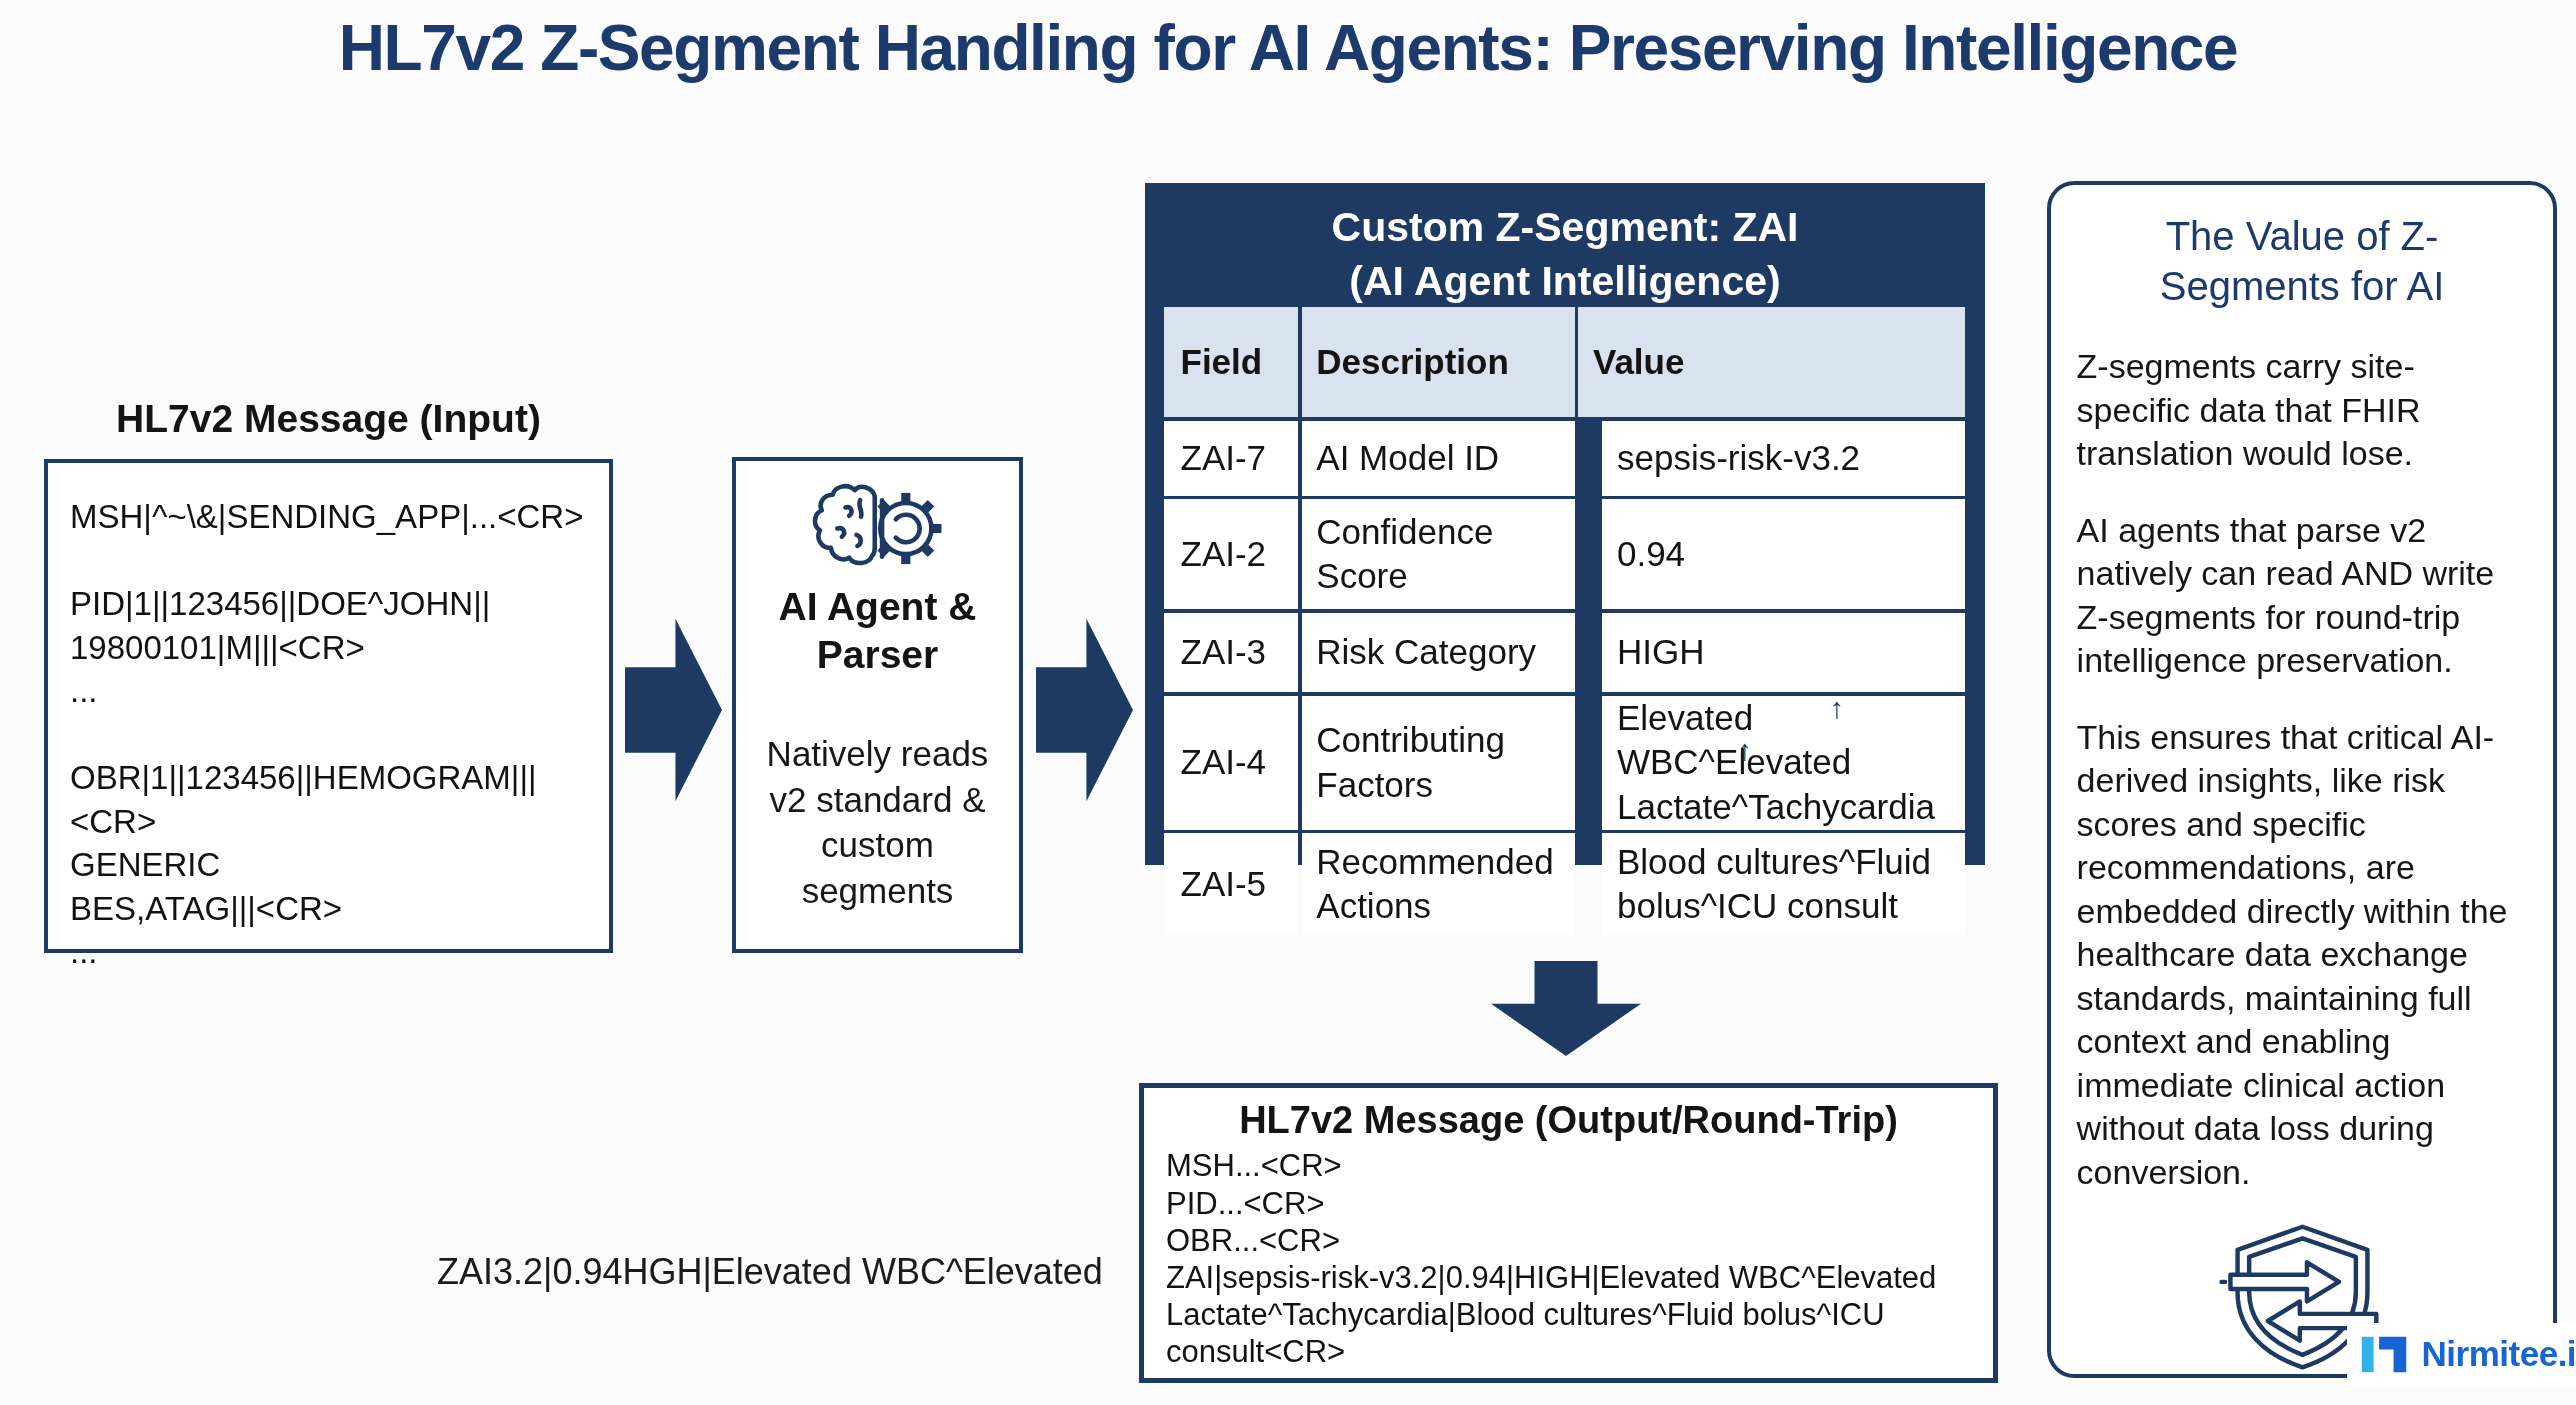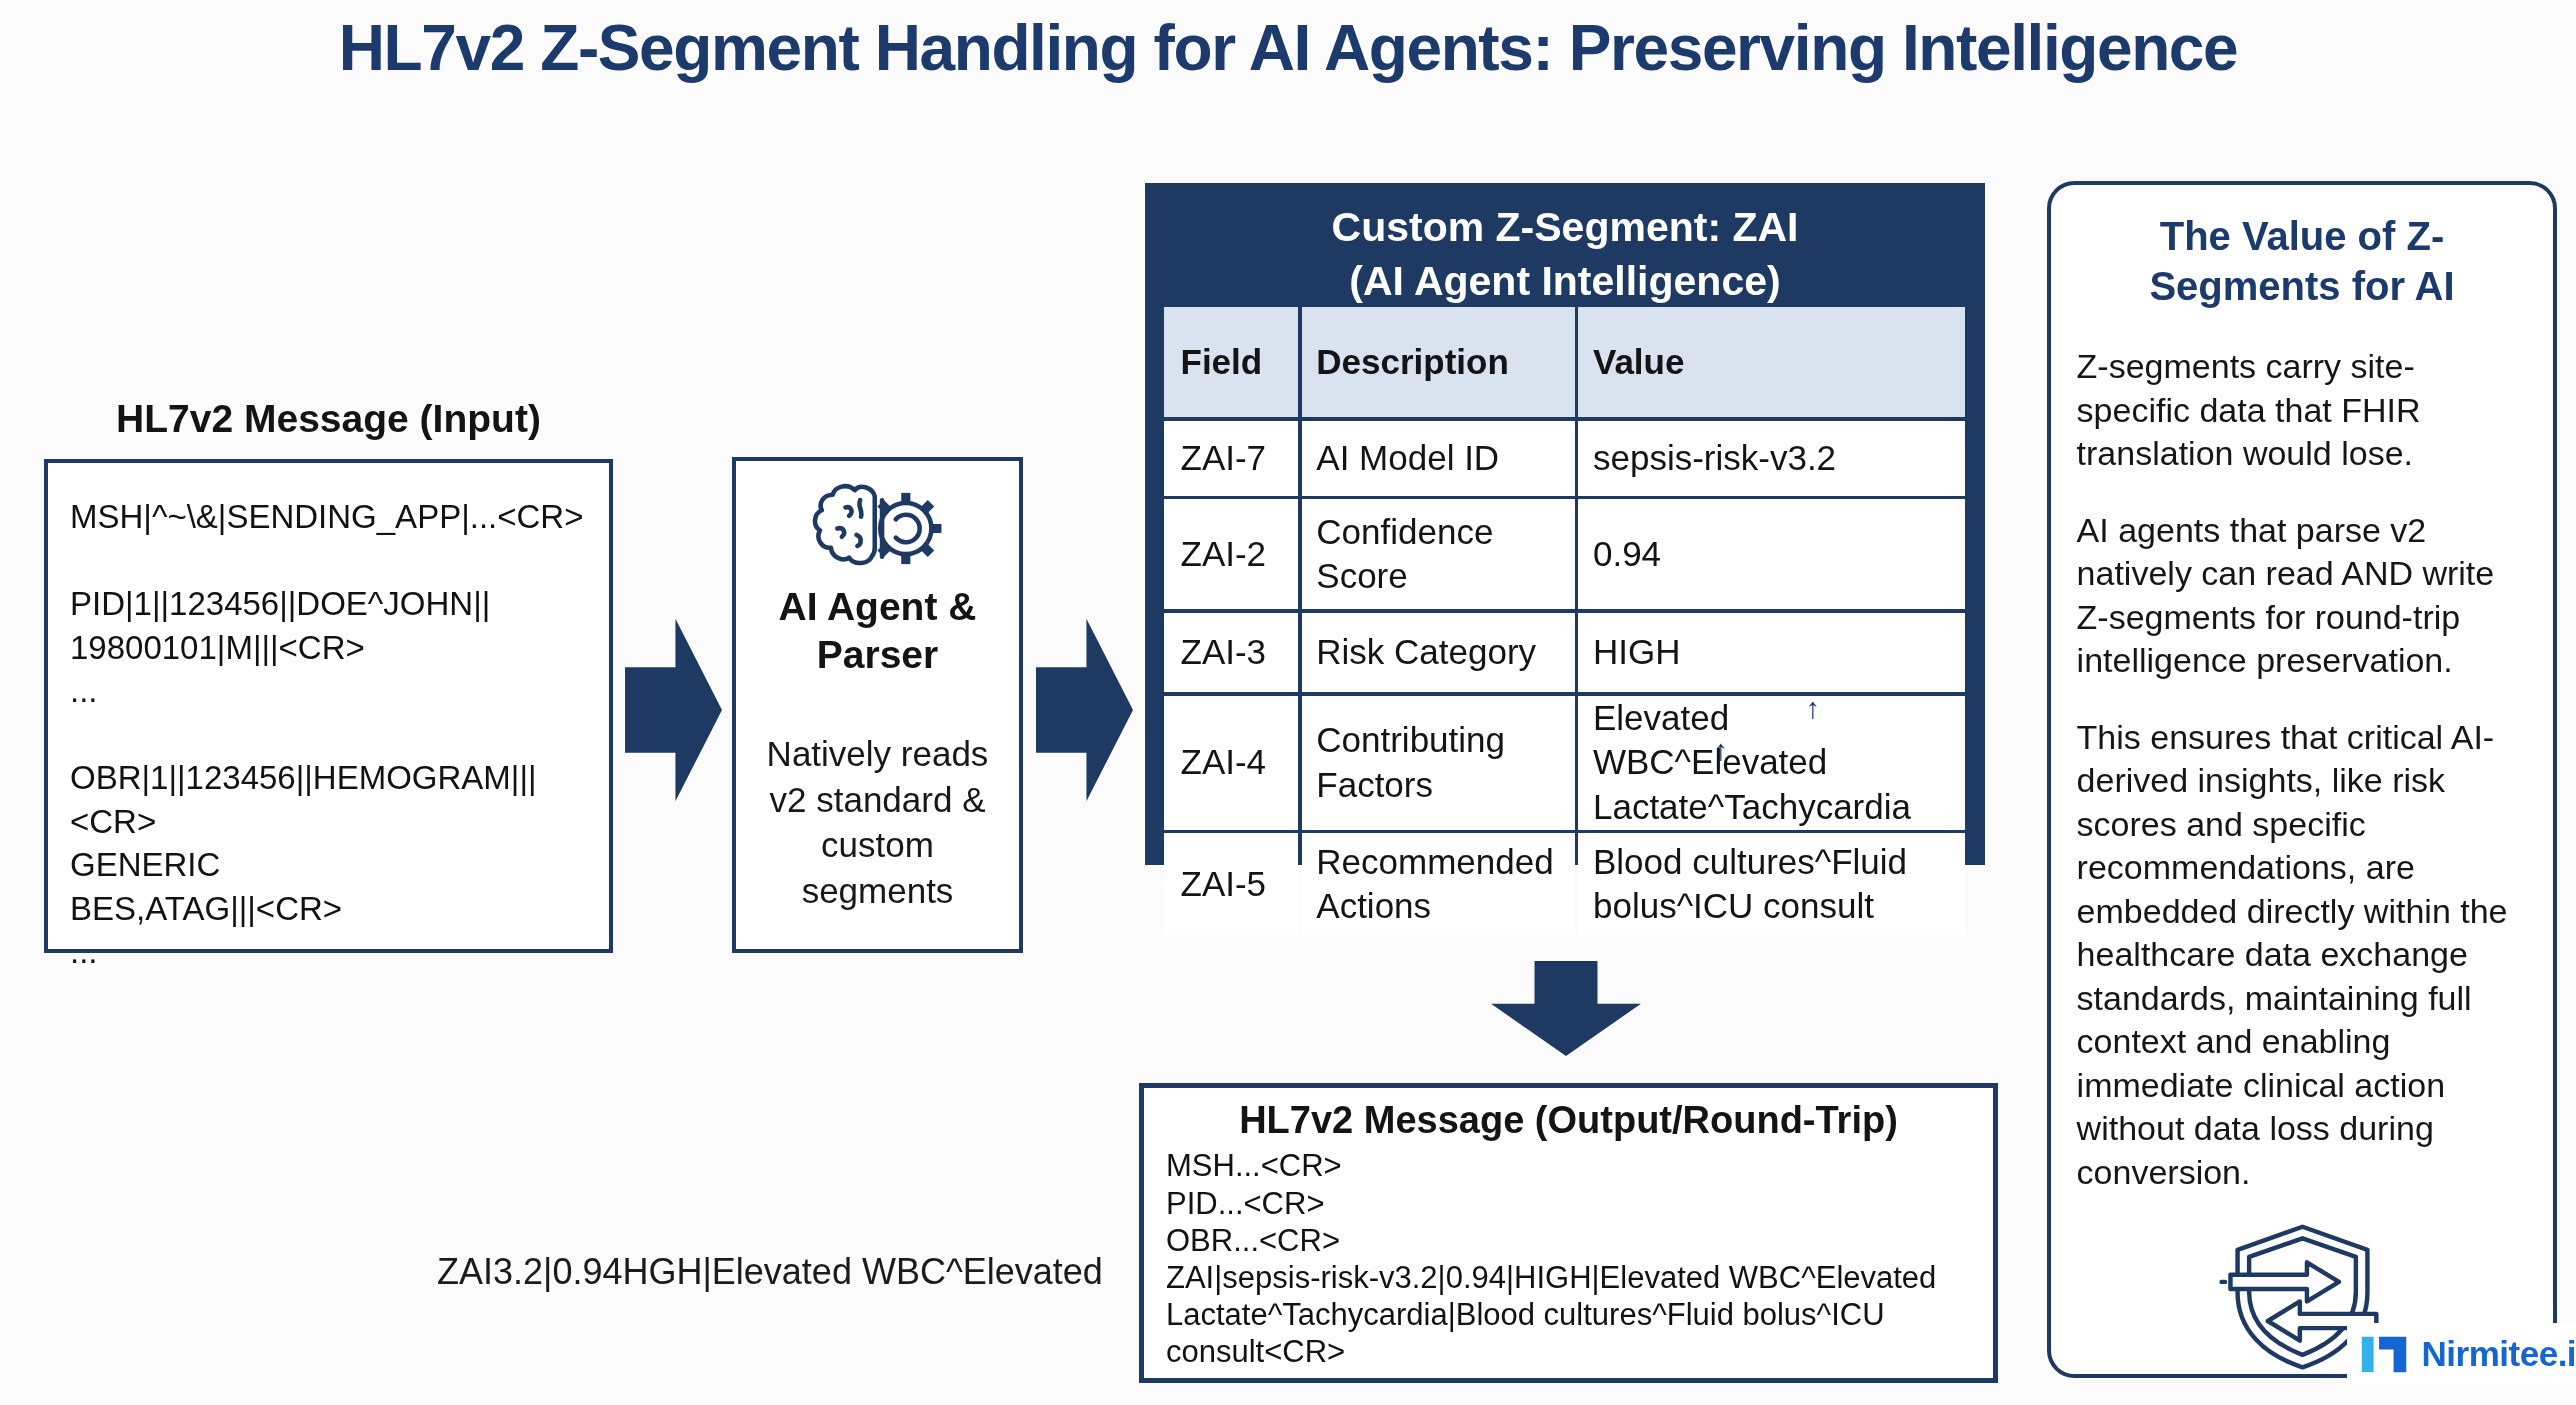--- a/index.html
+++ b/index.html
@@ -32,35 +32,35 @@
   .zai-panel{position:absolute;left:1145px;top:183px;width:840px;height:682px;background:#1e3a63;}
   .zai-panel-title{padding-top:18.3px;text-align:center;color:#fff;font-size:41px;
     font-weight:bold;line-height:1.3;}
   .zai-table{position:absolute;left:19px;top:124px;width:801px;display:grid;
     grid-template-columns:134px 273px 1fr;
     grid-template-rows:110px 75px 110px 79px 134px 102px;gap:3.7px;}
   .cell{background:#fff;display:flex;align-items:center;padding:5.5px 9.1px 5.5px 14.6px;
     font-size:35px;line-height:1.28;color:#141414;box-sizing:border-box;}
   .cell.hdr{background:#d9e2ef;font-weight:bold;}
   .cell.field{padding-left:16.5px;}
-  .cell.value{position:relative;}
+  .cell.value{position:relative;margin-left:24px;}
   .caret-arrow{position:absolute;font-size:29px;font-weight:bold;color:#1e3a63;line-height:1;}
   .caret-arrow.a1{left:227px;top:-1.8px;}
   .caret-arrow.a2{left:135px;top:40px;}
 
   
   .output-box{left:1139px;top:1083px;width:859px;height:300px;border-width:5.5px;
     padding:7.3px 22px;overflow:hidden;}
   .output-title{text-align:center;font-size:38px;font-weight:bold;color:#141414;margin:3.7px 0 5.5px;}
   .output-text{font-size:31px;line-height:1.2;white-space:pre-line;color:#121212;}
 
   
   .value-panel{left:2047px;top:181px;width:510px;height:1197px;border-radius:27.4px;
     padding:25.6px 25.6px 0;}
-  .value-title{text-align:center;color:#1c3a6b;font-size:40px;font-weight:bold;line-height:1.27;}
+  .value-title{text-align:center;color:#1c3a6b;font-size:40px;font-weight:normal;line-height:1.27;}
   .value-para{font-size:34px;line-height:1.28;color:#161616;margin:33px 0 0;}
   .shield-wrap{margin-top:25.6px;text-align:center;}
 
   
   .stray-text{position:absolute;left:437px;top:1251px;font-size:36px;color:#1b1b1b;}
 
   
   .logo{position:absolute;left:2347px;top:1323px;display:flex;align-items:center;gap:12.8px;
     background:#fff;padding:11px 12.8px;}
   .logo-text{font-size:35px;font-weight:bold;color:#1565d2;letter-spacing:-0.5px;}

